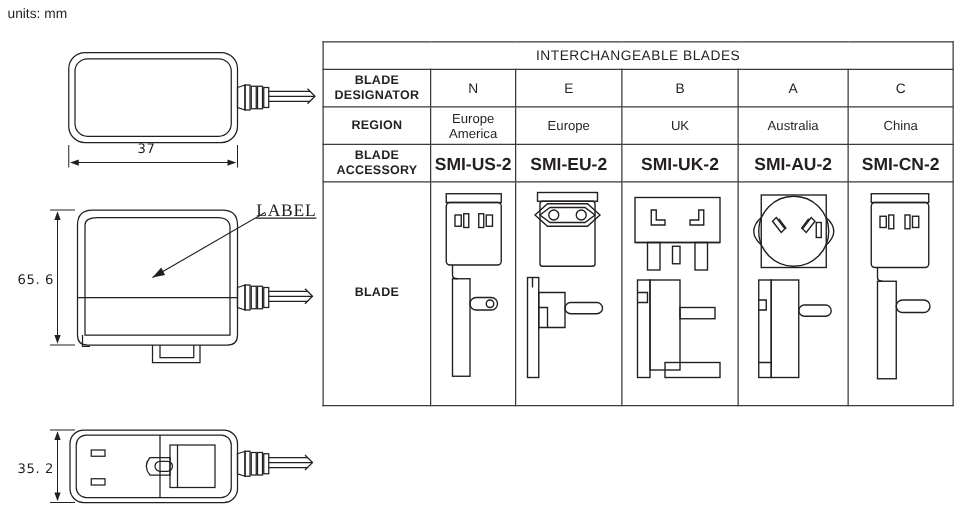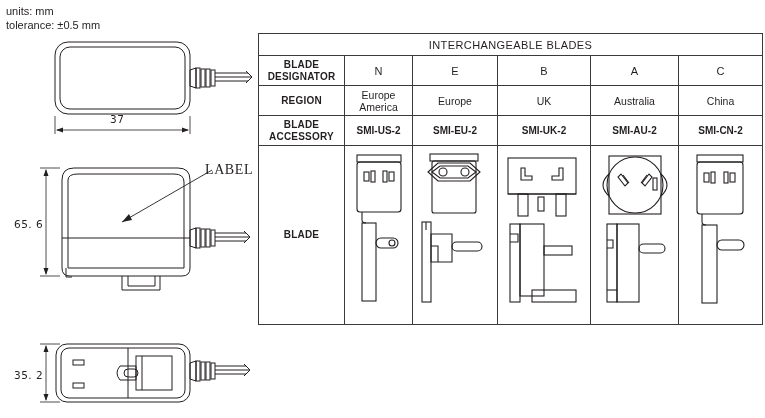--- a/index.html
+++ b/index.html
@@ -17,50 +17,49 @@
   #view-side{left:0px;top:150px;width:258px;height:165px;}
   #view-bottom{left:0px;top:330px;width:258px;height:88px;}
 
   .dim-label{
     position:absolute;font-size:10.5px;letter-spacing:.5px;
     font-family:"DejaVu Sans", sans-serif;color:#231f20;white-space:nowrap;
   }
   #lbl-75{left:110px;top:113px;}
   #lbl-656{left:14px;top:218px;}
   #lbl-358{left:14px;top:369px;}
-  #lbl-label{left:205px;top:162px;font-family:"Liberation Serif",serif;font-size:14px;letter-spacing:.6px;}
+  #lbl-label{left:205px;top:162px;font-family:"Liberation Serif",serif;font-size:14px;letter-spacing:.6px;text-decoration:underline;}
 
   
   #blade-table{
     position:absolute;left:258px;top:33px;width:504px;height:292px;
     border-collapse:collapse;table-layout:fixed;
     font-size:10.5px;
   }
   #blade-table td{
     border:1px solid #3a3a3a;
     text-align:center;vertical-align:middle;
     padding:0;line-height:12px;color:#231f20;margin-top:33px;
   }
   #blade-table .title-cell{font-size:11px;letter-spacing:.4px;height:21px;}
   #blade-table .rowhdr{font-weight:bold;font-size:10px;letter-spacing:.2px;text-align:center;}
   #blade-table .r-desig{height:30px;}
   #blade-table .r-region{height:30px;}
   #blade-table .r-acc{height:30px;}
   #blade-table .r-blade{height:178px;}
   #blade-table .desig{font-size:11px;}
-  #blade-table .acc{font-weight:bold;font-size:10px;}
+  #blade-table .acc{font-weight:bold;font-size:14px;}
   .blade-cell{padding:0;}
   .blade-cell svg{display:block;margin:0 auto;}
 </style>
 </head>
 <body>
 
 <div class="notes">
   <div>units: mm</div>
-  <div>tolerance: ±0.5 mm</div>
 </div>
 
 <svg class="dwg" id="view-top" viewBox="0 0 258 112">
   <g fill="none" stroke="#231f20" stroke-width="1">
 
     <rect x="55" y="12" width="135" height="72" rx="13" ry="13"></rect>
     <rect x="60" y="17" width="125" height="62" rx="10" ry="10"></rect>
 
     <path d="M190 40 L196 38 L196 58 L190 56 Z"></path>
     <rect x="196" y="38" width="4" height="20"></rect>

